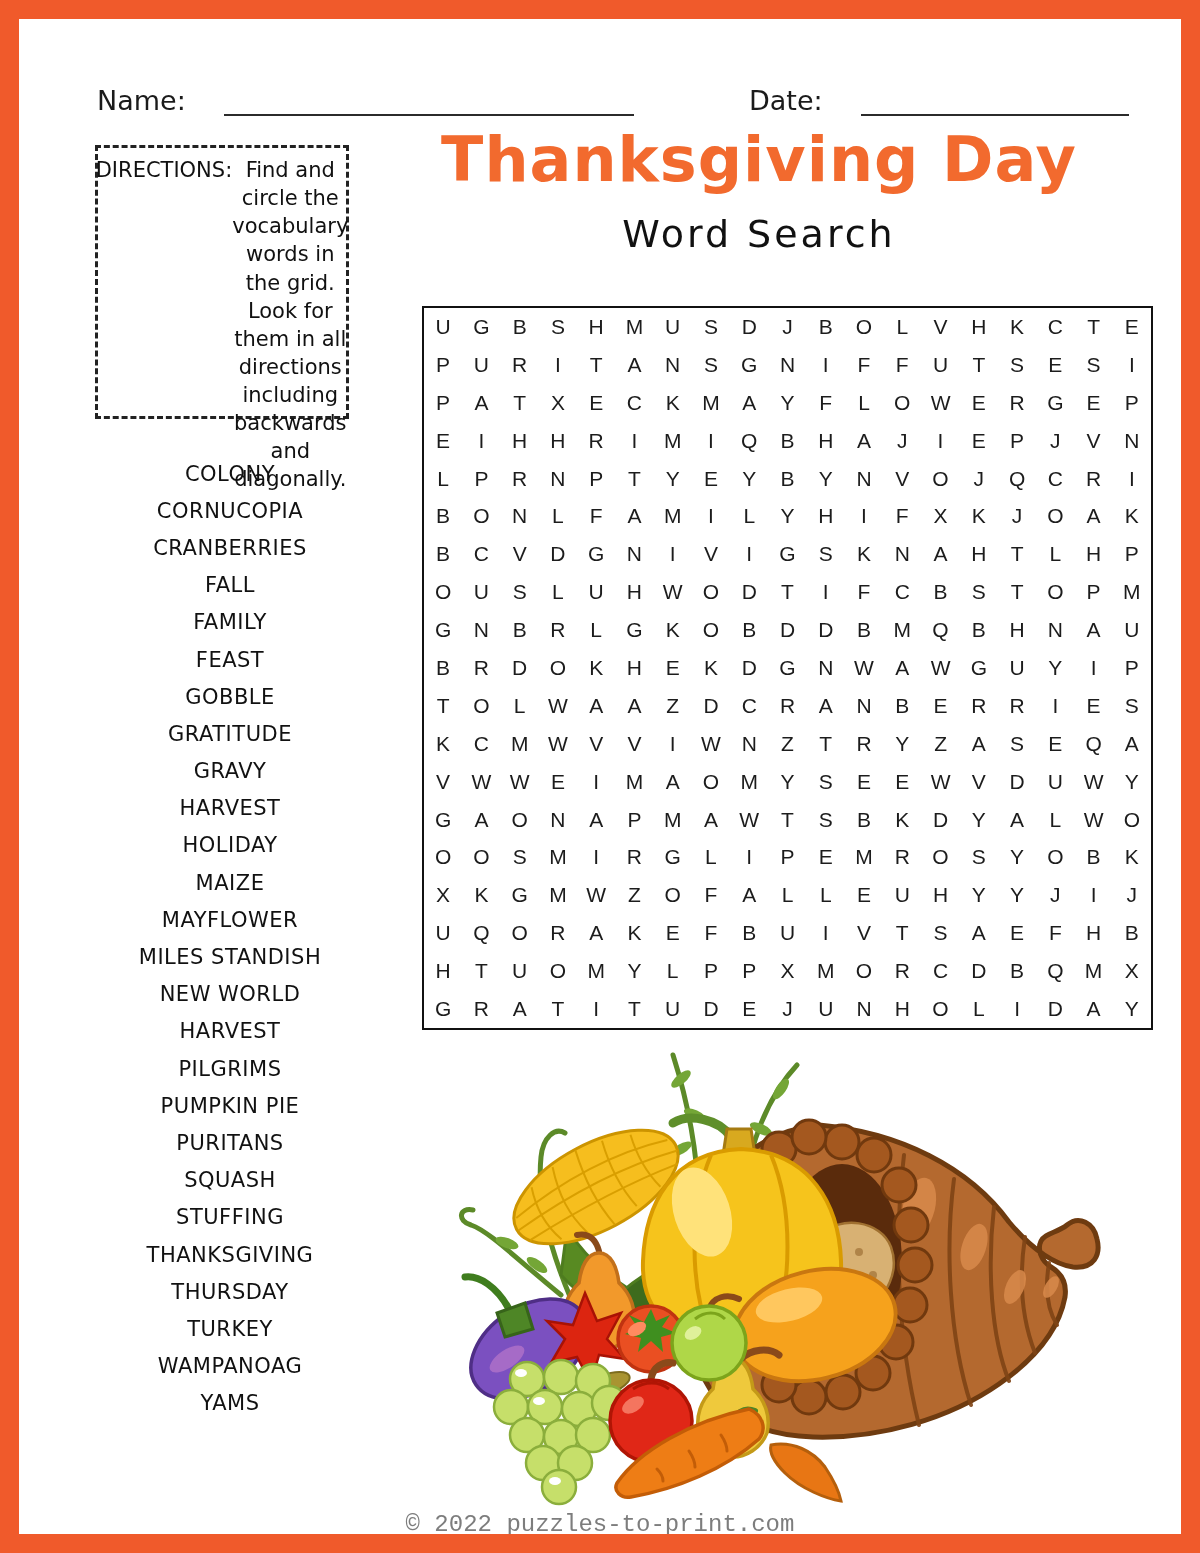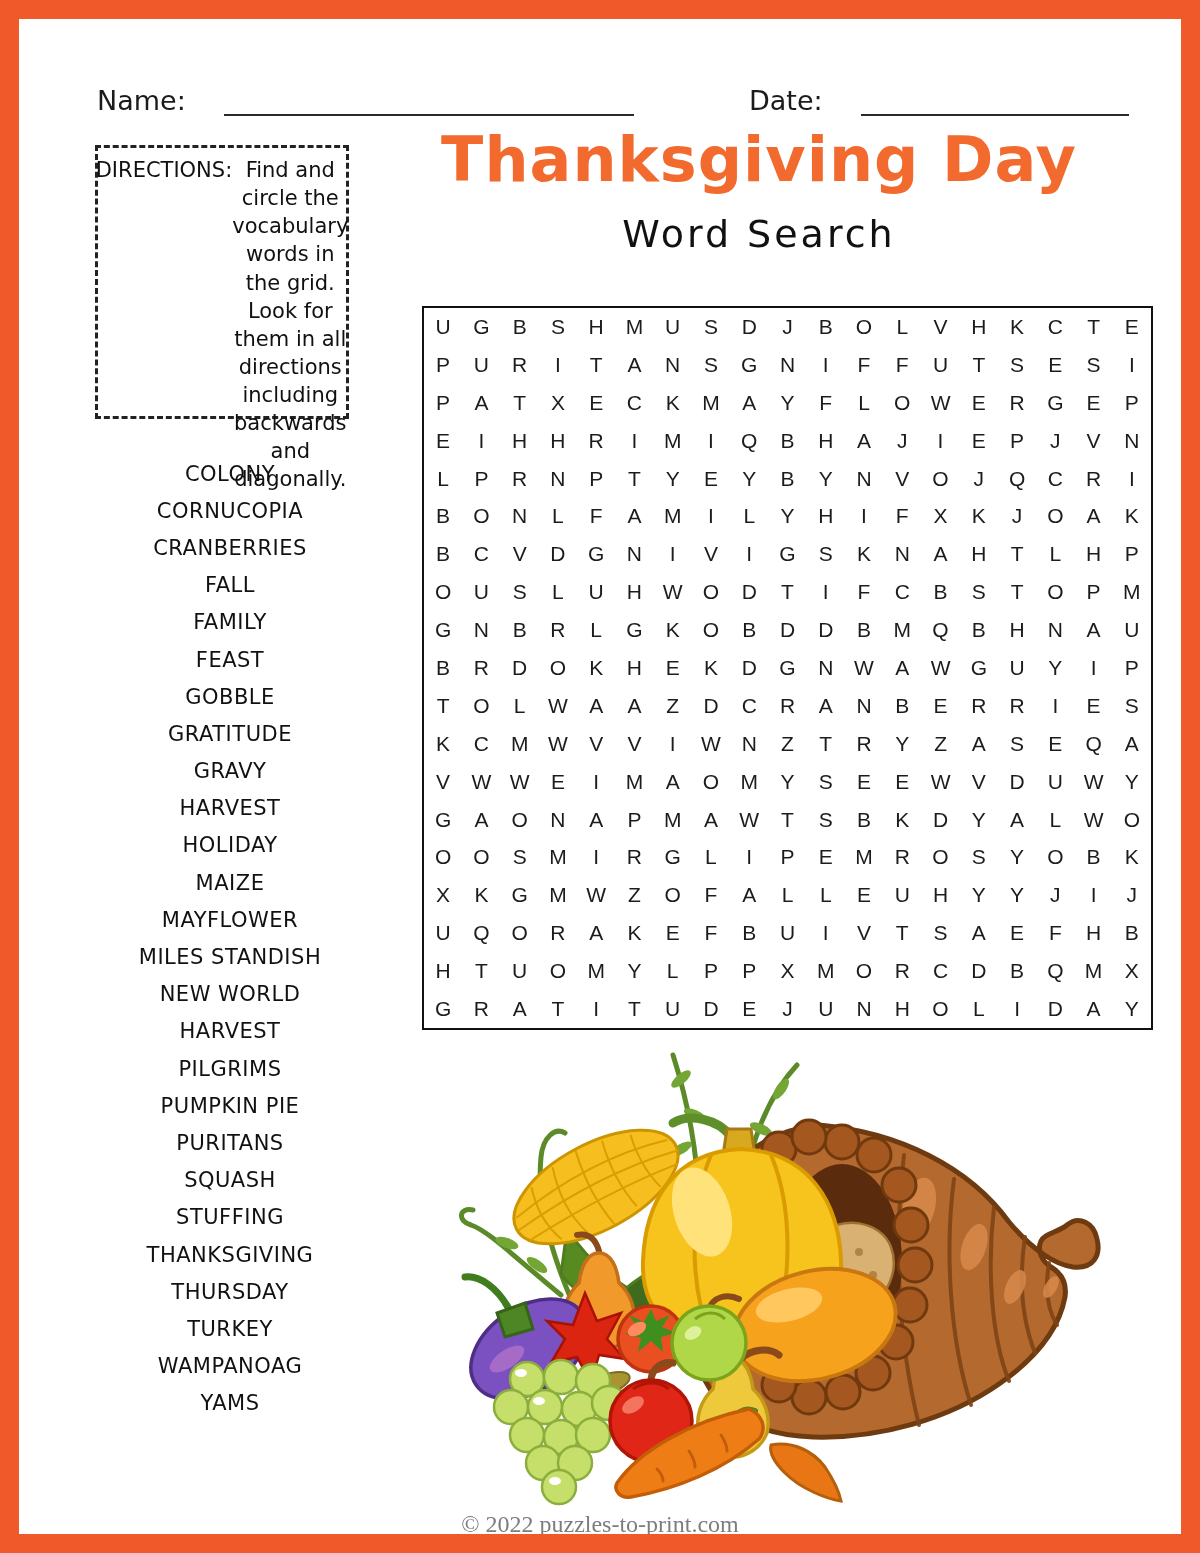--- a/index.html
+++ b/index.html
@@ -50,21 +50,21 @@
   .word-list{position:absolute;left:80px;top:436px;width:262px;text-align:center;}
   .word{height:37.2px;display:flex;align-items:center;justify-content:center;
     font-size:21px;letter-spacing:.5px;color:#111;}
 
   
   .art{position:absolute;left:430px;top:1018px;width:700px;height:482px;}
 
   
   .footer{
     position:absolute;left:0;top:1492px;width:100%;text-align:center;
-    font-family:Liberation Serif, serif;font-size:24px;color:#7d7d7d;
+    font-family:Liberation Mono, monospace;font-size:24px;color:#7d7d7d;
   }
 </style>
 </head>
 <body>
 
 <div class="page">
 
   <div class="topline">
     <span>Name:</span>
     <span class="fill-line name-line"></span>

